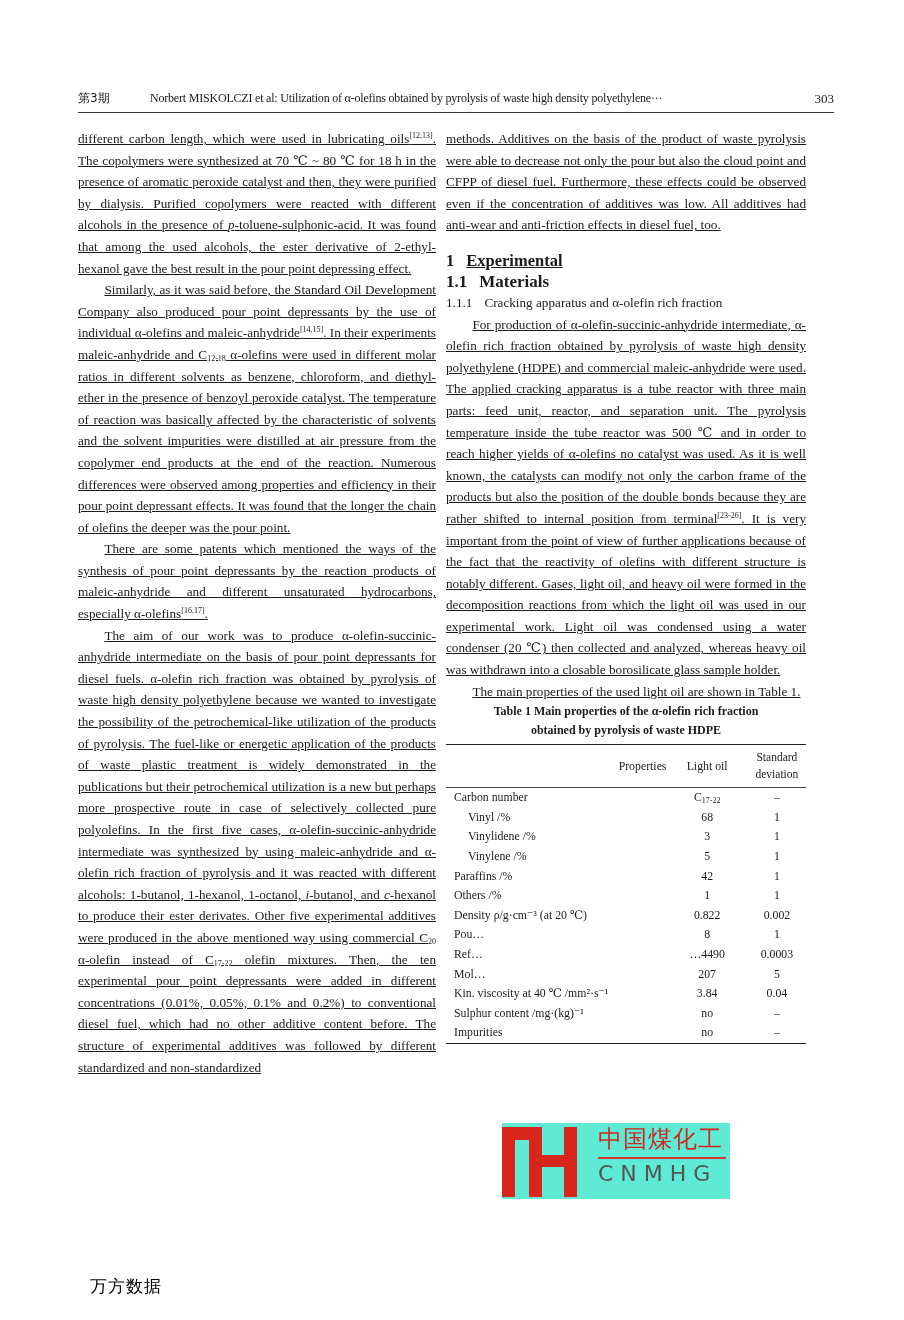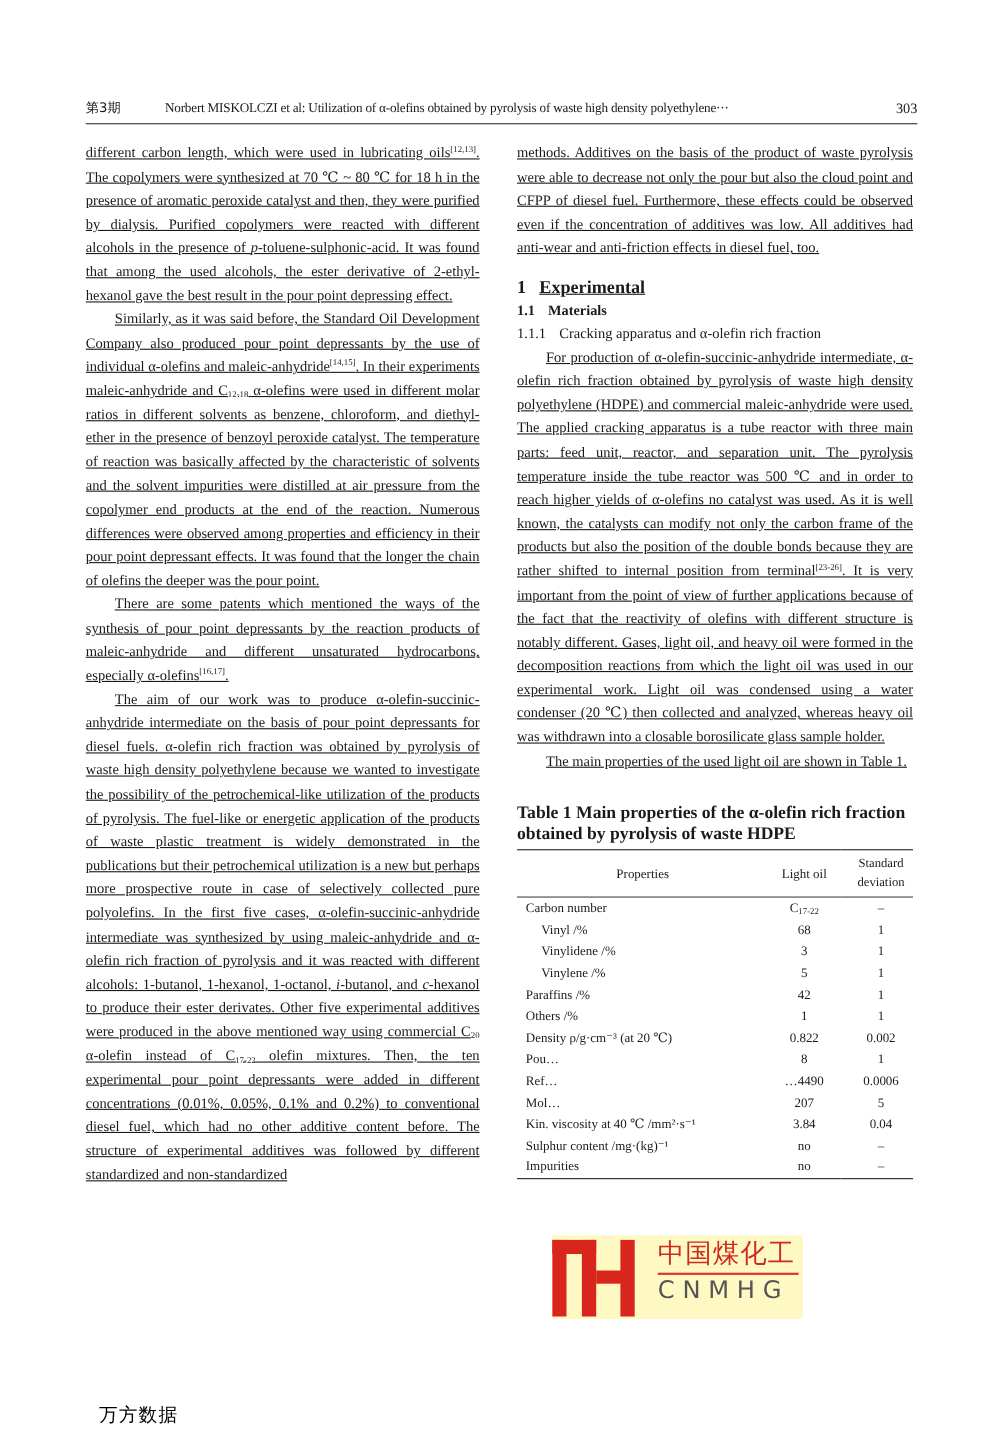--- a/index.html
+++ b/index.html
@@ -6,38 +6,38 @@
   body { width: 904px; height: 1320px; position: relative; overflow: hidden;
          font-family: "Liberation Serif", "DejaVu Serif", serif; color: #1a1a1a; }
   .header { position: absolute; left: 78px; top: 88px; width: 756px; height: 24px;
             border-bottom: 1.5px solid #333; font-size: 12.5px; }
   .header .issue { position: absolute; left: 0; top: 2px; font-family: "DejaVu Sans", sans-serif; font-size: 12px; }
   .header .running { position: absolute; left: 72px; top: 3px; font-size: 12px; letter-spacing: -0.2px; }
   .header .pageno { position: absolute; right: 0; top: 3px; font-size: 13px; }
   .col { position: absolute; top: 128px; width: 358px; font-size: 13.2px; line-height: 21.6px;
          text-align: justify; }
   .col-left { left: 78px; }
-  .col-right { left: 470px; width: 360px; }
+  .col-right { left: 446px; width: 360px; }
   p { margin: 0; text-decoration: underline; }
   .ind { text-indent: 2em; }
   sup { font-size: 8px; vertical-align: 5px; line-height: 0; }
   sub { font-size: 8px; vertical-align: -2px; line-height: 0; }
   .h1 { font-weight: bold; font-size: 16.5px; margin-top: 14px; line-height: 22px; text-decoration: underline; }
-  .h2 { font-weight: bold; font-size: 13px; line-height: 20px; }
+  .h2 { font-weight: bold; font-size: 17px; line-height: 20px; }
   .h3 { font-size: 13.2px; line-height: 21.6px; }
   .num { display: inline-block; margin-right: 12px; }
-  .tbl-cap { margin-top: 28px; font-weight: bold; font-size: 16px; line-height: 19px; }
+  .tbl-cap { margin-top: 0; text-align: center; font-weight: bold; font-size: 12px; line-height: 19px; }
   table { width: 360px; border-collapse: collapse; margin-top: 4px; font-size: 11.8px; }
   table thead tr { border-top: 1.6px solid #222; border-bottom: 1px solid #444; }
   table tbody tr:last-child { border-bottom: 1.6px solid #222; }
-  th { font-weight: normal; text-align: center; padding: 4px 0 4px 8px; line-height: 17px; }
+  th { font-weight: normal; text-align: right; padding: 4px 0 4px 8px; line-height: 17px; }
   th.c, td.c { text-align: center; }
   td { padding: 0 0 0 8px; height: 19.6px; line-height: 19.6px; }
   td.sub-row { padding-left: 22px; }
-  .watermark { position: absolute; left: 502px; top: 1123px; width: 228px; height: 76px; background: #fef9c3; }
+  .watermark { position: absolute; left: 502px; top: 1123px; width: 228px; height: 76px; background: #5eead4; }
   .wm-logo { position: absolute; left: 0; top: 4px; width: 80px; height: 70px; }
   .wm-cn { position: absolute; left: 96px; top: 0; font-family: "DejaVu Sans", sans-serif; font-size: 24px; color: #cc2a22; letter-spacing: 1px; }
   .wm-line { position: absolute; left: 96px; top: 34px; width: 128px; height: 2px; background: #d33; }
   .wm-en { position: absolute; left: 96px; top: 38px; font-family: "DejaVu Sans", sans-serif; font-size: 22px; color: #555; letter-spacing: 7px; }
   .footer-mark { position: absolute; left: 90px; top: 1275px; font-family: "DejaVu Sans", sans-serif; font-size: 17px; color: #000000; letter-spacing: 1px; }
 </style>
 </head>
 <body>
 
 <div class="header">
@@ -110,21 +110,21 @@
           <td class="c">0.002</td>
         </tr>
         <tr>
           <td>Pou…</td>
           <td class="c">8</td>
           <td class="c">1</td>
         </tr>
         <tr>
           <td>Ref…</td>
           <td class="c">…4490</td>
-          <td class="c">0.0006</td>
+          <td class="c">0.0003</td>
         </tr>
         <tr>
           <td>Mol…</td>
           <td class="c">207</td>
           <td class="c">5</td>
         </tr>
         <tr>
           <td>Kin. viscosity at 40 ℃ /mm²·s⁻¹</td>
           <td class="c">3.84</td>
           <td class="c">0.04</td>

